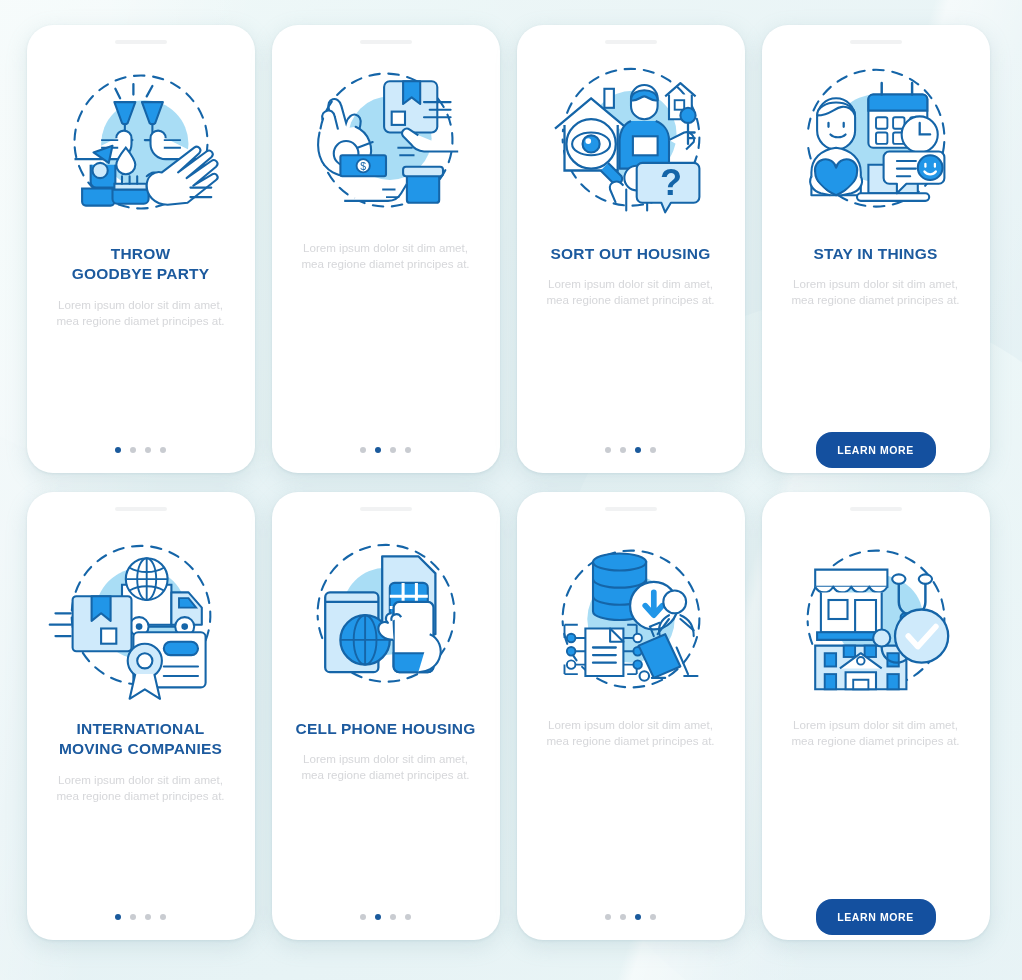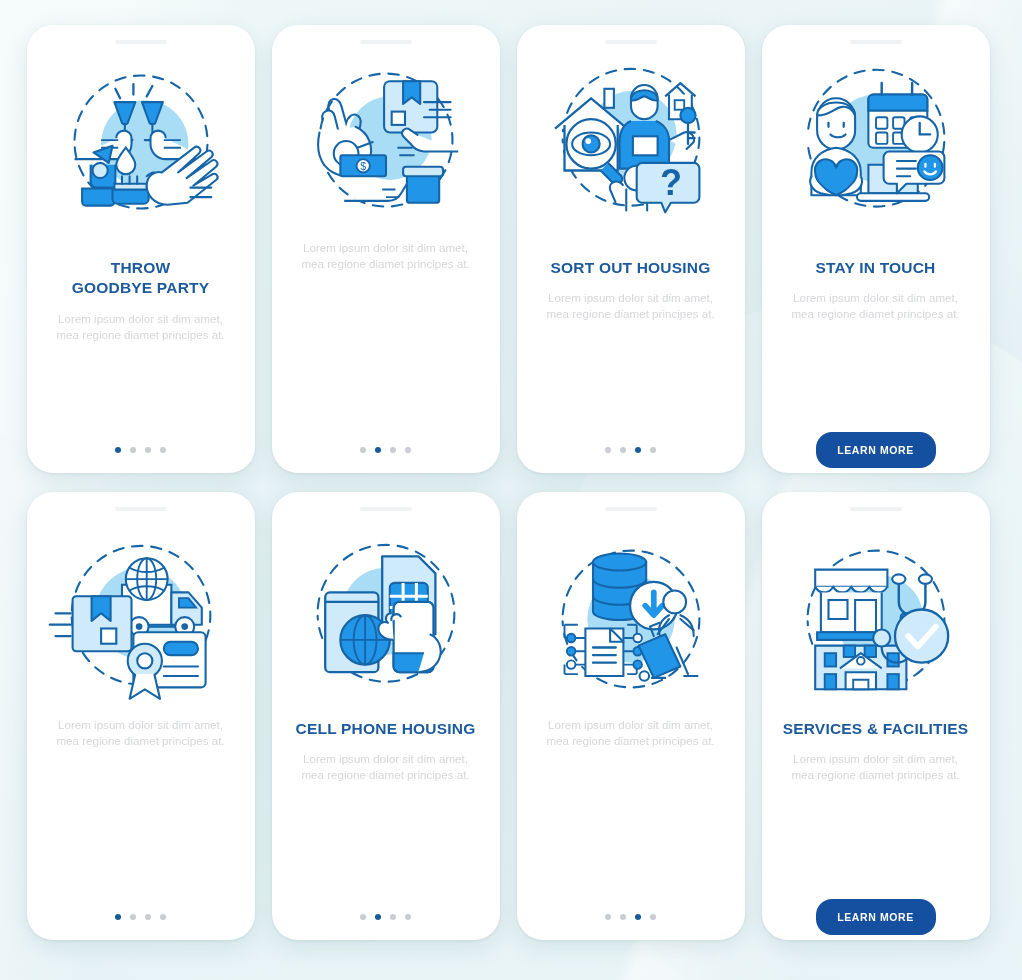--- a/index.html
+++ b/index.html
@@ -78,21 +78,21 @@
   .illus svg { width: 100%; height: 100%; display: block; }
 
   .title {
     color: #1c5a9e;
     font-size: 15.5px;
     font-weight: bold;
     letter-spacing: .2px;
     text-align: center;
     line-height: 1.32;
     padding: 0 10px;
-    margin-top: 30px;
+    margin-top: 16px;
     flex: none;
   }
   .desc {
     color: #d6d7da;
     font-size: 11.6px;
     line-height: 1.35;
     text-align: center;
     padding: 0 26px;
     margin-top: 12px;
     flex: none;
@@ -294,21 +294,21 @@
       <path d="M146 70 v12 h11" fill="none" stroke="#1565a8" stroke-width="2.4" stroke-linecap="round"></path>
       <path d="M92 114 h52 v30 h-52z" fill="#cfeafb" stroke="#1565a8" stroke-width="2.2"></path>
       <path d="M84 144 h68 a4 4 0 0 1 0 8 h-68 a4 4 0 0 1 0 -8z" fill="#ffffff" stroke="#1565a8" stroke-width="2.2"></path>
       <path d="M114 100 h52 a6 6 0 0 1 6 6 v22 a6 6 0 0 1 -6 6 h-34 l-10 10 v-10 h-8 a6 6 0 0 1 -6 -6 v-22 a6 6 0 0 1 6 -6z" fill="#ffffff" stroke="#1565a8" stroke-width="2.2" stroke-linejoin="round"></path>
       <path d="M122 110 h20 M122 118 h20 M122 126 h14" stroke="#1565a8" stroke-width="2.2" stroke-linecap="round"></path>
       <circle cx="157" cy="117" r="13" fill="#2196e8" stroke="#1565a8" stroke-width="2.2"></circle>
       <path d="M152 113 v3 M162 113 v3" stroke="#ffffff" stroke-width="2.4" stroke-linecap="round"></path>
       <path d="M151 121 c3 4 9 4 12 0" fill="none" stroke="#ffffff" stroke-width="2.4" stroke-linecap="round"></path>
     </svg>
         </div>
-        <div class="title">STAY IN TOUCH</div>
+        <div class="title">STAY IN THINGS</div>
         <div class="desc">Lorem ipsum dolor sit dim amet, mea regione diamet principes at.</div>
         <div class="spacer"></div>
         <div class="foot-wrap">
           <button class="learn-btn">LEARN MORE</button>
         </div>
       </div>
     </div>
     <div class="cell row2">
       <div class="phone">
         <div class="speaker"></div>
@@ -333,20 +333,21 @@
       <rect x="58" y="100" width="16" height="16" fill="#ffffff" stroke="#1565a8" stroke-width="2.2"></rect>
       <path d="M10 84 h16 M4 96 h22 M10 108 h16" stroke="#1565a8" stroke-width="2.4" stroke-linecap="round"></path>
       <rect x="92" y="104" width="76" height="58" rx="5" fill="#ffffff" stroke="#1565a8" stroke-width="2.2"></rect>
       <rect x="124" y="114" width="36" height="14" rx="7" fill="#2196e8" stroke="#1565a8" stroke-width="2.2"></rect>
       <path d="M124 140 h36 M124 150 h36" stroke="#1565a8" stroke-width="2.2" stroke-linecap="round"></path>
       <circle cx="104" cy="134" r="18" fill="#cfeafb" stroke="#1565a8" stroke-width="2.2"></circle>
       <circle cx="104" cy="134" r="8" fill="#ffffff" stroke="#1565a8" stroke-width="2.2"></circle>
       <path d="M94 148 l-6 26 16 -10 16 10 -6 -26" fill="#ffffff" stroke="#1565a8" stroke-width="2.2" stroke-linejoin="round"></path>
     </svg>
         </div>
+        <div class="title">INTERNATIONAL<br>MOVING COMPANIES</div>
         <div class="desc">Lorem ipsum dolor sit dim amet, mea regione diamet principes at.</div>
         <div class="spacer"></div>
         <div class="foot-wrap">
           <div class="dots">
             <span class="dot active"></span>
             <span class="dot"></span>
             <span class="dot"></span>
             <span class="dot"></span>
           </div>
         </div>
@@ -460,21 +461,20 @@
       <path d="M124 50 v22 a14 14 0 0 0 28 0 v-22" fill="none" stroke="#1565a8" stroke-width="2.6" stroke-linecap="round"></path>
       <ellipse cx="124" cy="48" rx="7" ry="5" fill="#ffffff" stroke="#1565a8" stroke-width="2.2"></ellipse>
       <ellipse cx="152" cy="48" rx="7" ry="5" fill="#ffffff" stroke="#1565a8" stroke-width="2.2"></ellipse>
       <path d="M130 84 h16 a4 4 0 0 1 4 4 v8 a12 12 0 0 1 -24 0 v-8 a4 4 0 0 1 4 -4z" fill="#2196e8" stroke="#1565a8" stroke-width="2.2"></path>
       <path d="M138 108 v12 a16 16 0 0 1 -32 0 v-6" fill="none" stroke="#1565a8" stroke-width="2.4" stroke-linecap="round"></path>
       <circle cx="106" cy="110" r="9" fill="#cfeafb" stroke="#1565a8" stroke-width="2.2"></circle>
       <circle cx="148" cy="108" r="28" fill="#cfeafb" stroke="#1565a8" stroke-width="2.4"></circle>
       <path d="M134 108 l10 11 19 -21" fill="none" stroke="#ffffff" stroke-width="6" stroke-linecap="round" stroke-linejoin="round"></path>
     </svg>
         </div>
-        <div class="title">SERVICES &amp; FACILITIES</div>
         <div class="desc">Lorem ipsum dolor sit dim amet, mea regione diamet principes at.</div>
         <div class="spacer"></div>
         <div class="foot-wrap">
           <button class="learn-btn">LEARN MORE</button>
         </div>
       </div>
     </div>
   </div>
 
 </body></html>

